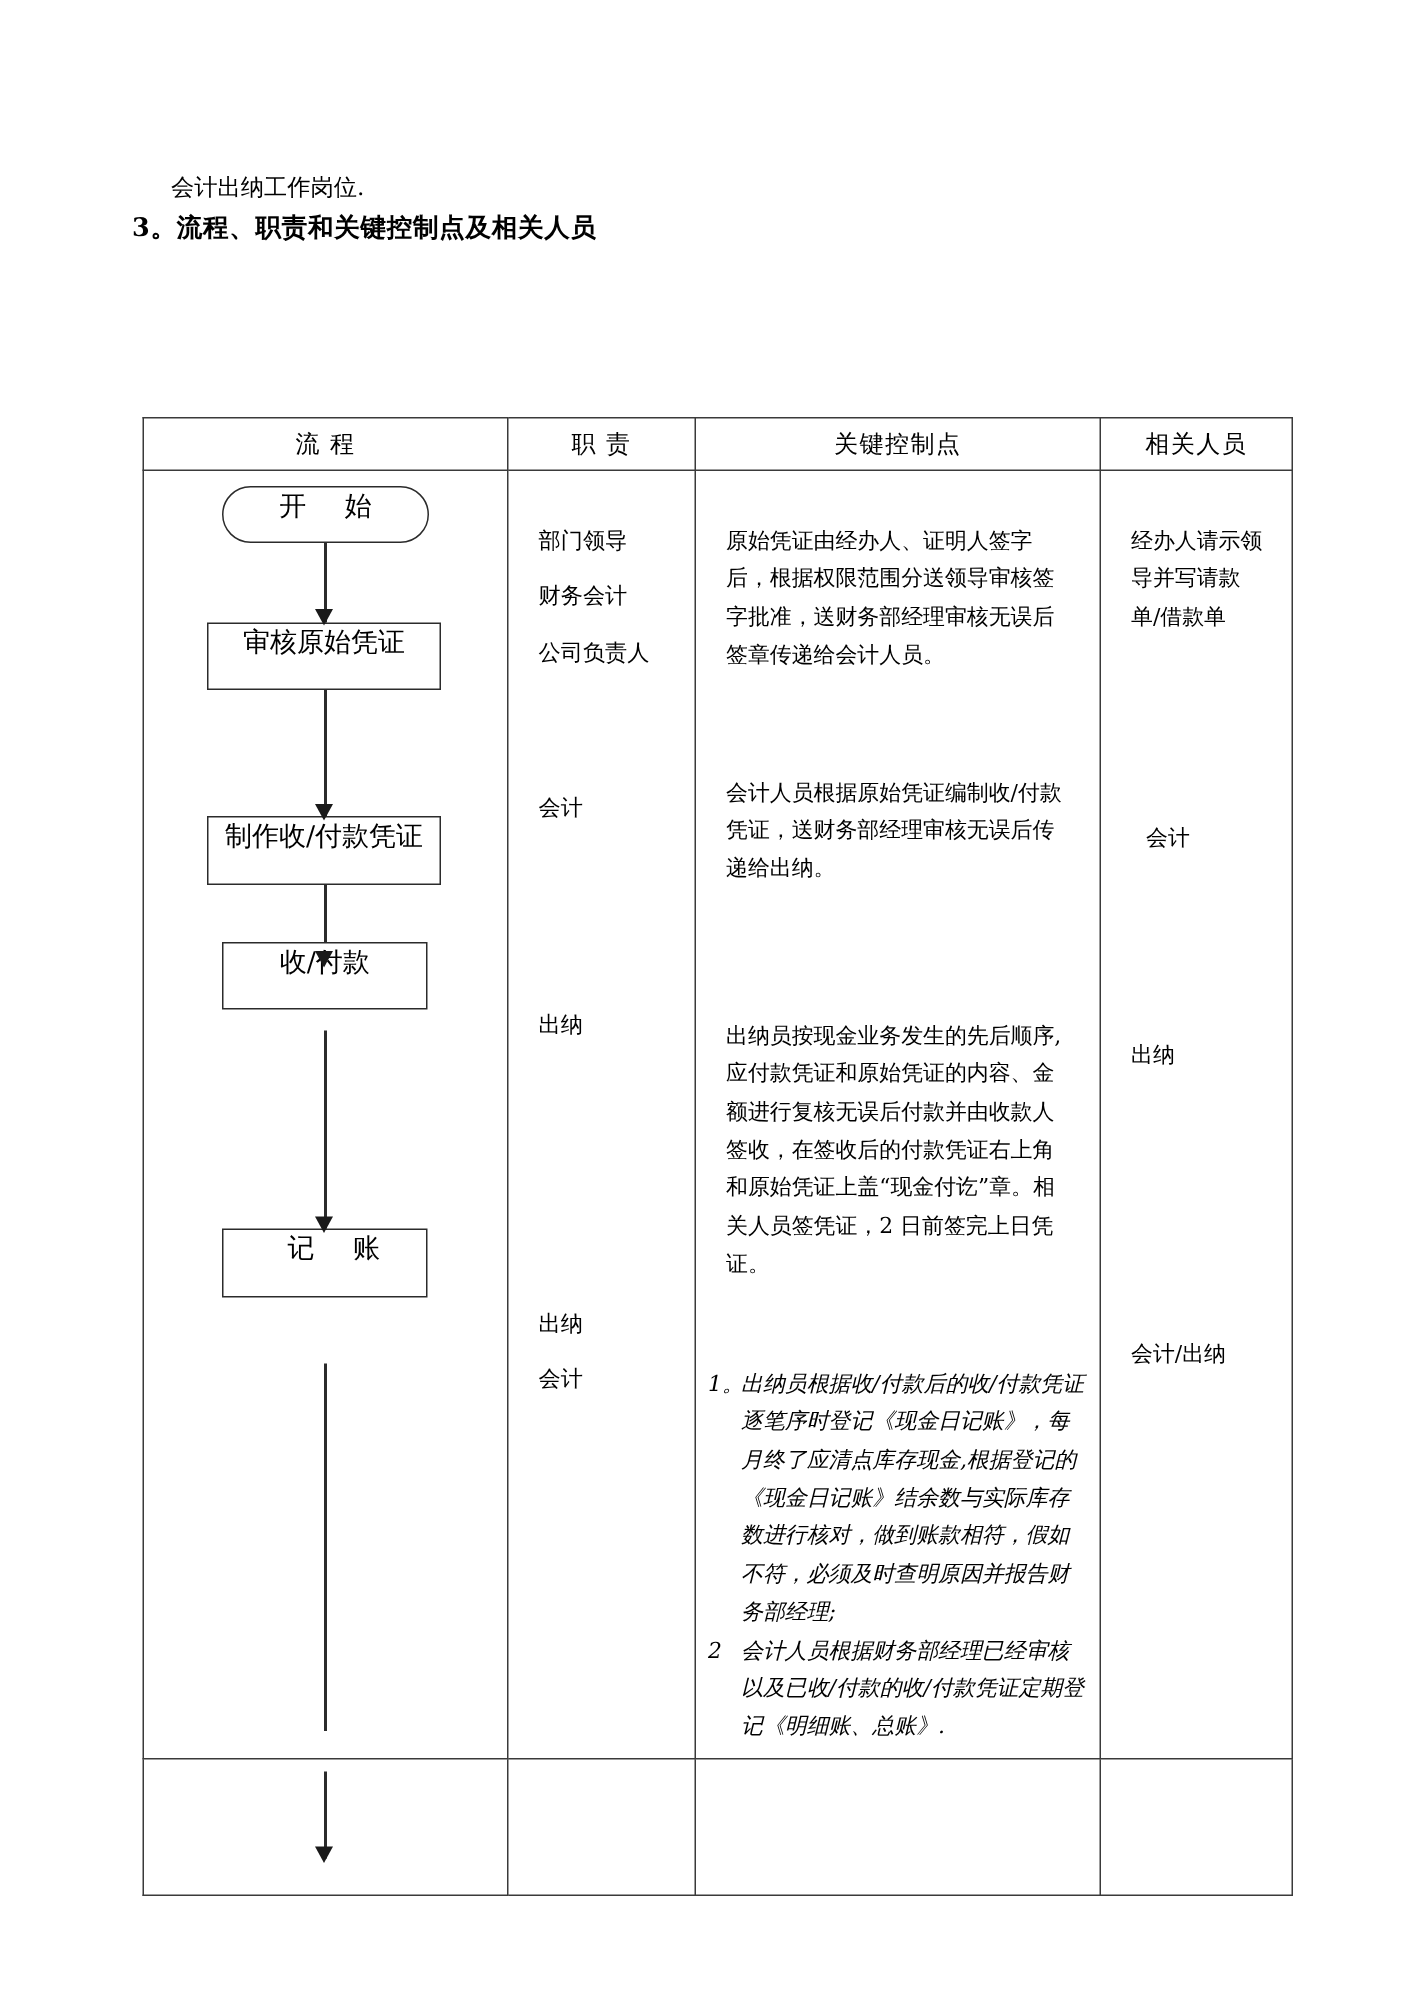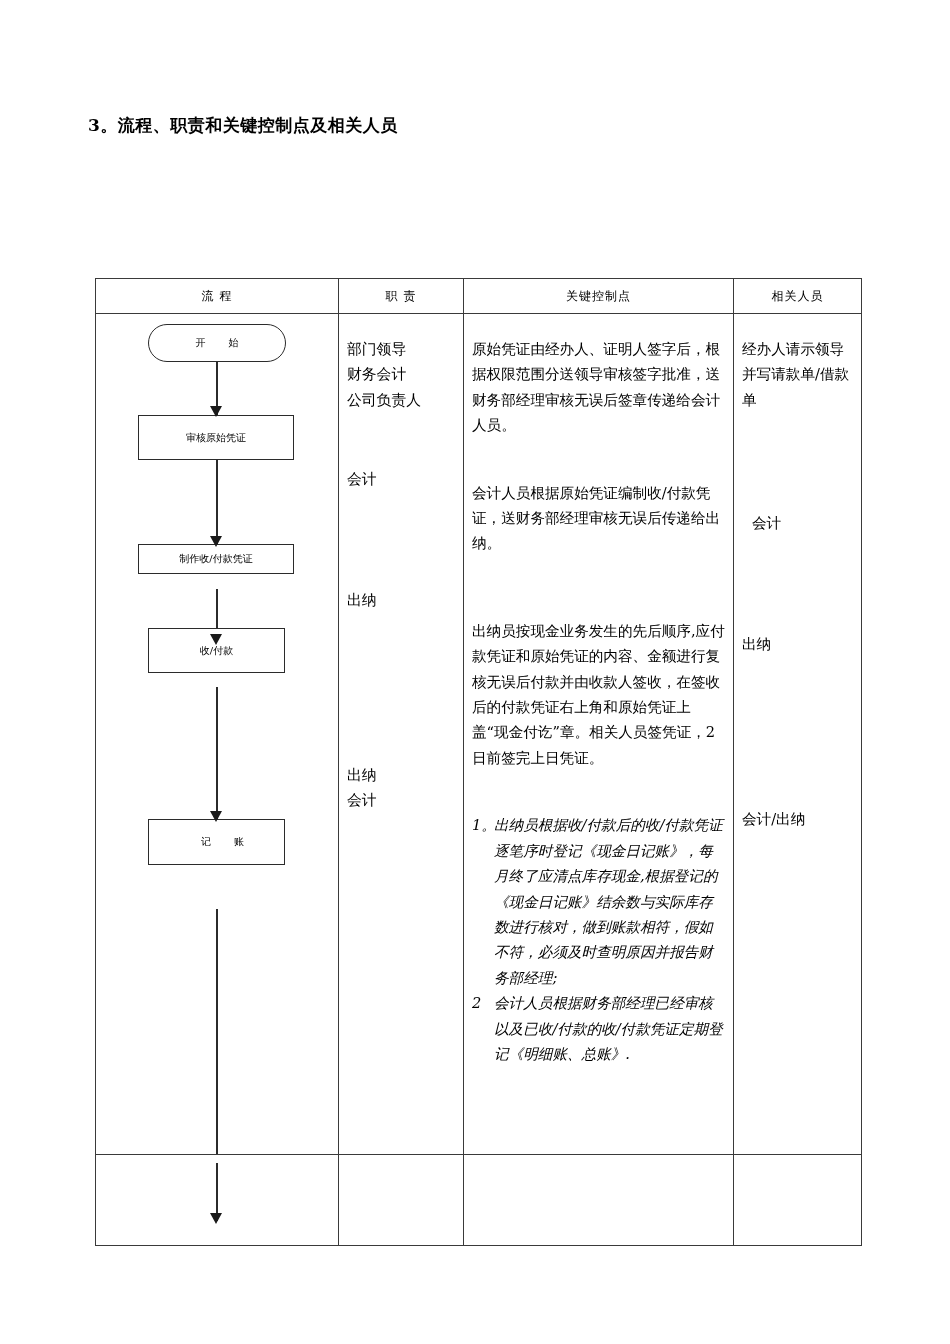--- a/index.html
+++ b/index.html
@@ -54,21 +54,21 @@
     table-layout: fixed;
   }
   .flow-table td, .flow-table th {
     border: 1px solid #3a3a3a;
     vertical-align: top;
     padding: 0;
   }
   .flow-table th {
     height: 34px;
     font-weight: normal;
-    font-size: 12px;
+    font-size: 16px;
     text-align: center;
     vertical-align: middle;
     letter-spacing: 1px;
   }
   .col-flow  { width: 243px; }
   .col-duty  { width: 125px; }
   .col-ctrl  { width: 270px; }
   .col-staff { width: 128px; }
 
   .cell-inner { padding: 8px 6px 8px 8px; }
@@ -78,23 +78,22 @@
   .diagram {
     position: relative;
     width: 243px;
     height: 840px;
   }
   .node {
     position: absolute;
     box-sizing: border-box;
     border: 1.5px solid #2b2b2b;
     background: #ffffff;
-    font-size: 10px;
+    font-size: 18px;
     display: flex;
-    align-items: center;
     justify-content: center;
     text-align: center;
     z-index: 2;
   }
   .node.term {
     border-radius: 22px;
   }
   .node .spaced { letter-spacing: 10px; text-indent: 10px; }
   .conn {
     position: absolute;
@@ -109,21 +108,21 @@
     border-right: 6px solid transparent;
     border-top: 11px solid #1a1a1a;
     z-index: 3;
   }
 
   
   .txt {
     font-size: 14.6px;
     line-height: 25.4px;
   }
-  .txt p { margin: 0; }
+  .txt p { margin: 12px; }
   .duty-line { font-size: 14.8px; line-height: 25.4px; }
   .pad-top-sm { height: 14px; }
   .gap-a { height: 54px; }
   .gap-b { height: 62px; }
   .gap-c { height: 150px; }
   .gap-d { height: 42px; }
   .gap-e { height: 95px; }
   .gap-f { height: 98px; }
 
   .ctrl-block { margin: 0; }
@@ -144,20 +143,21 @@
   
   .cont-row td { height: 90px; }
   .cont-diagram { position: relative; width: 243px; height: 90px; }
 </style>
 </head>
 <body>
 
 <div class="page">
 
   <div class="doc-body">
+    <p class="sec-para">会计出纳工作岗位.</p>
     <p class="sec-heading"><span>3。</span><span>流程、职责和关键控制点及相关人员</span></p>
   </div>
 
   <table class="flow-table">
     <colgroup>
       <col class="col-flow">
         <col class="col-duty">
         <col class="col-ctrl">
         <col class="col-staff">
     </colgroup>
@@ -190,21 +190,21 @@
             <div class="conn" style="left:120px; top:595px; height:245px;"></div>
 
             <div class="node term" style="left:52px; top:10px; width:138px; height:38px;">
               <span class="spaced">开    始</span>
             </div>
 
             <div class="node" style="left:42px; top:101px; width:156px; height:45px;">
               <span>审核原始凭证</span>
             </div>
 
-            <div class="node" style="left:42px; top:230px; width:156px; height:30px;">
+            <div class="node" style="left:42px; top:230px; width:156px; height:46px;">
               <span>制作收/付款凭证</span>
             </div>
 
             <div class="node" style="left:52px; top:314px; width:137px; height:45px;">
               <span>收/付款</span>
             </div>
 
             <div class="node" style="left:52px; top:505px; width:137px; height:46px;padding-left:12px;">
               <span class="spaced">记    账</span>
             </div>

